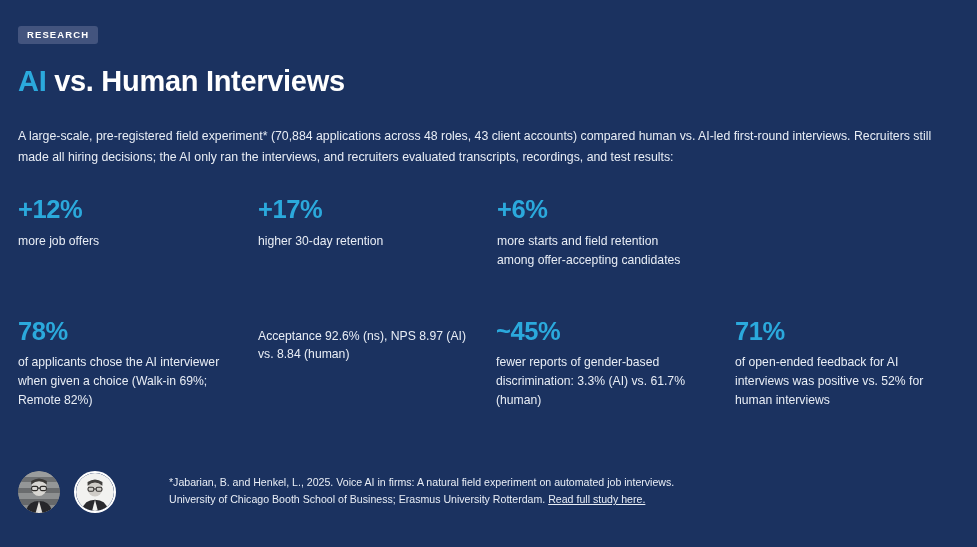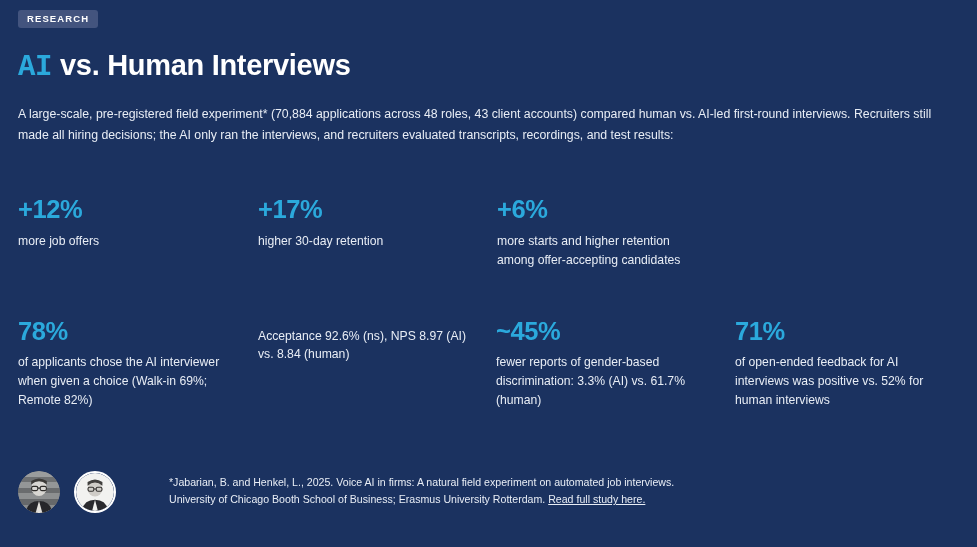--- a/index.html
+++ b/index.html
@@ -12,21 +12,21 @@
     background: #1b3260;
     font-family: "Liberation Sans", sans-serif;
     overflow: hidden;
   }
   .page {
     position: relative;
     width: 977px;
     height: 547px;
     background: #1b3260;
     box-sizing: border-box;
-    padding: 8px 42px 0 18px;
+    padding: 24px 42px 0 18px;
   }
 
   
   .badge {
     display: inline-block;
     background: #43547e;
     color: #ffffff;
     font-size: 9.5px;
     font-weight: bold;
     letter-spacing: 1.1px;
@@ -40,26 +40,25 @@
   .title {
     margin: 22px 0 0 0;
     font-size: 29px;
     font-weight: bold;
     color: #ffffff;
     letter-spacing: -0.3px;
     line-height: 1.1;
   }
   .title .ai {
     color: #2ba9dc;
-    font-family: Liberation Mono, monospace;
   }
 
   
   .intro {
-    margin: 21px 0 0 0;
+    margin: 29px 0 0 0;
     font-size: 12.3px;
     line-height: 1.65;
     color: #e8edf5;
     max-width: 925px;
   }
 
   
   .stats {
     position: absolute;
     left: 18px;
@@ -159,21 +158,21 @@
       <div class="stat-col c1">
         <div class="stat-value">+12%</div>
         <div class="stat-label">more job offers</div>
       </div>
       <div class="stat-col c3">
         <div class="stat-value">+17%</div>
         <div class="stat-label">higher 30-day retention</div>
       </div>
       <div class="stat-col c4">
         <div class="stat-value">+6%</div>
-        <div class="stat-label">more starts and higher retention among offer-accepting candidates</div>
+        <div class="stat-label">more starts and field retention among offer-accepting candidates</div>
       </div>
     </div>
 
     <div class="stat-row row2">
       <div class="stat-col c1">
         <div class="stat-value">78%</div>
         <div class="stat-label">of applicants chose the AI interviewer when given a choice (Walk-in 69%; Remote 82%)</div>
       </div>
       <div class="stat-col c2">
         <div class="stat-label">Acceptance 92.6% (ns), NPS 8.97 (AI) vs. 8.84 (human)</div>

